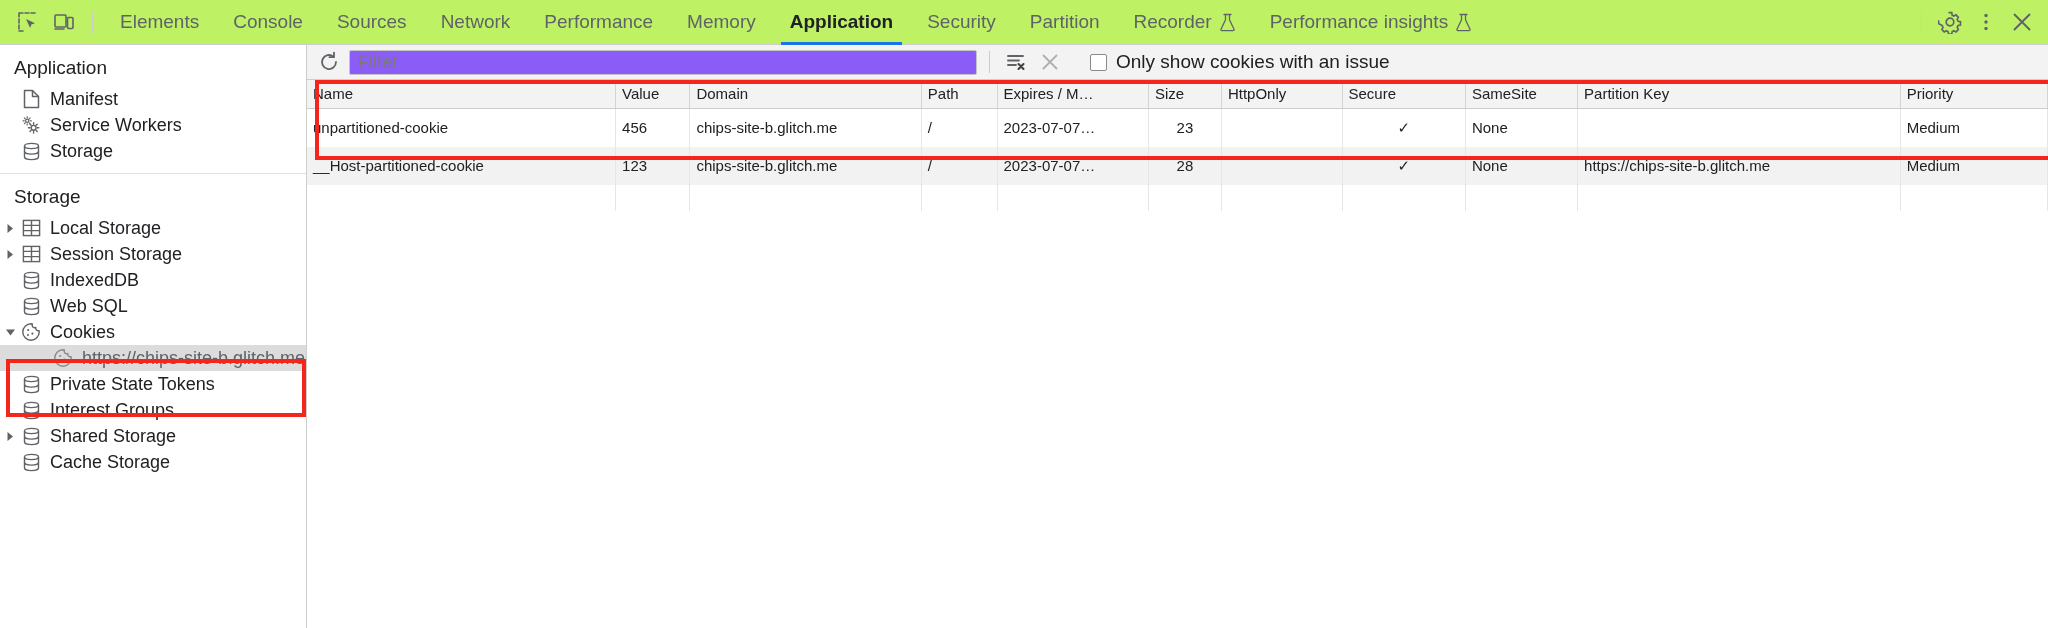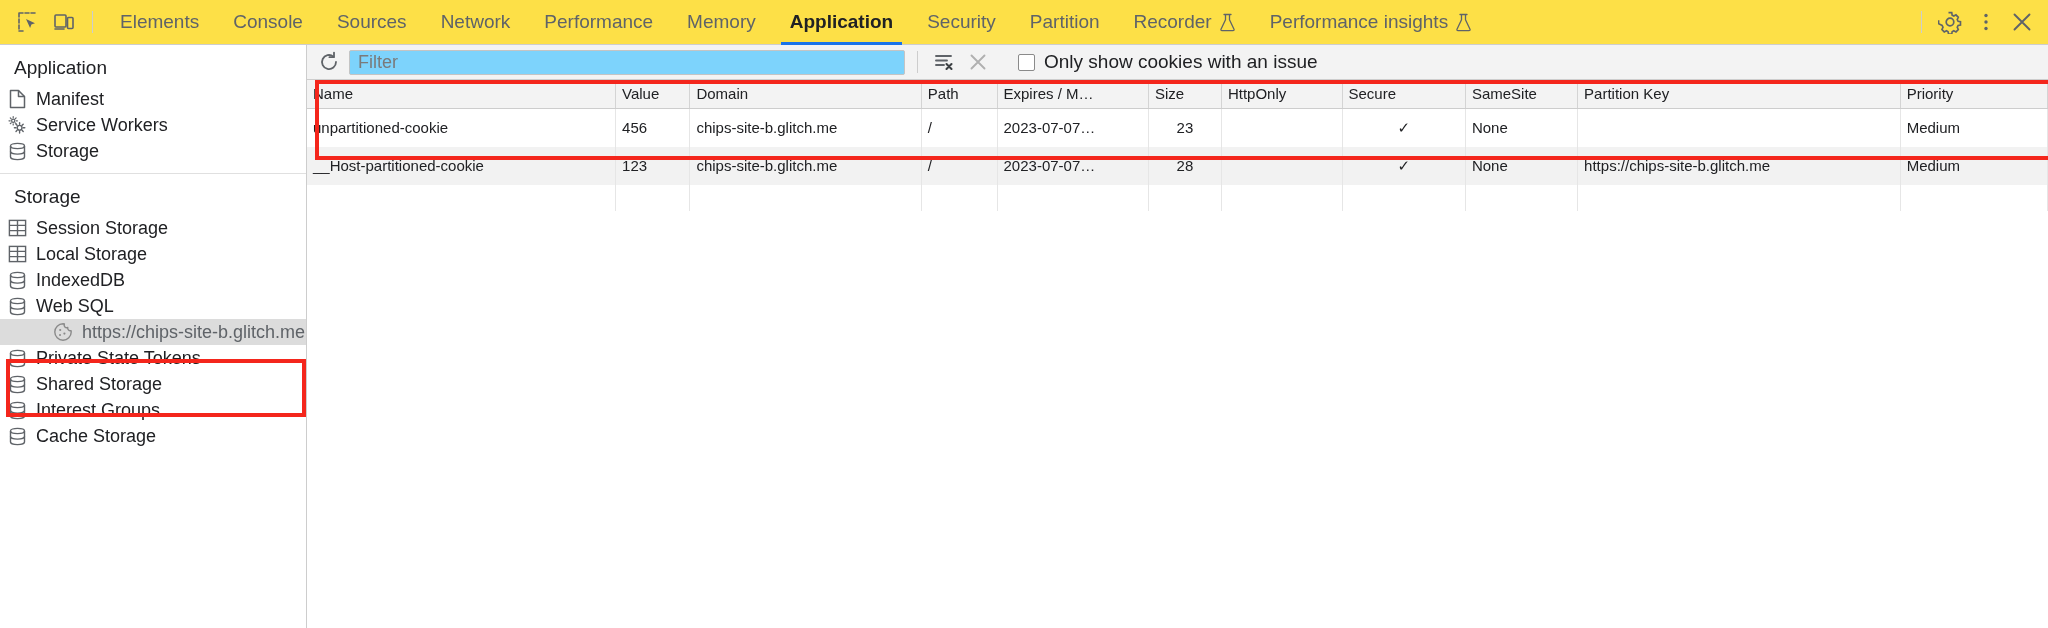--- a/index.html
+++ b/index.html
@@ -9,21 +9,21 @@
     overflow: hidden;
     background: #ffffff;
     font-family: "Liberation Sans", sans-serif;
     -webkit-font-smoothing: antialiased;
   }
   .app { width: 2048px; height: 628px; display: flex; flex-direction: column; background: #fff; }
 
   
   .tabbar {
     height: 45px; min-height: 45px;
-    background: #fde047;
+    background: #bef264;
     border-bottom: 1px solid #cdcdcd;
     display: flex; align-items: center;
     padding: 0 8px 0 10px;
     position: relative;
   }
   .tb-icon-btn {
     width: 36px; height: 36px;
     display: flex; align-items: center; justify-content: center;
     color: #5f6368; flex: 0 0 auto;
   }
@@ -60,21 +60,21 @@
   .side-group { padding: 9px 0 9px 0; }
   .side-group + .side-group { border-top: 1px solid #e0e0e0; }
   .side-header {
     font-size: 19px; color: #202124;
     padding: 3px 0 7px 14px;
   }
   .side-item {
     display: flex; align-items: center;
     height: 26px;
     font-size: 18px; color: #202124;
-    padding-left: 6px;
+    padding-left: 20px;
     position: relative;
     white-space: nowrap;
   }
   .side-item.child { padding-left: 52px; }
   .side-item.selected { background: #dcdcdc; color: #5f6368; }
   .side-item.selected .si-label { color: #5f6368; }
   .si-arrow {
     width: 16px; min-width: 16px; height: 16px;
     display: flex; align-items: center; justify-content: center;
     margin-left: -18px; margin-right: 2px;
@@ -106,22 +106,22 @@
     display: flex; align-items: center;
     padding: 0 6px 0 8px; gap: 6px;
   }
   .fb-btn {
     width: 28px; height: 28px; flex: 0 0 auto;
     display: flex; align-items: center; justify-content: center;
     color: #5f6368;
   }
   .fb-btn.muted { color: #b0b0b0; }
   .filter-input {
-    flex: 0 0 auto; width: 556px; height: 25px;
-    background: #7dd3fc; border: 1px solid #c4c4c4; border-radius: 2px;
+    flex: 0 0 auto; width: 628px; height: 25px;
+    background: #8b5cf6; border: 1px solid #c4c4c4; border-radius: 2px;
     font-size: 18px; color: #202124;
     padding: 0 8px; outline: none;
     font-family: "Liberation Sans", sans-serif;
   }
   .filter-input::placeholder { color: #7a7a7a; }
   .fb-sep { width: 1px; height: 22px; background: #cdcdcd; margin: 0 6px; flex: 0 0 auto; }
   .fb-check { display: flex; align-items: center; gap: 9px; margin-left: 20px; flex: 0 0 auto; }
   .fb-check .box {
     width: 17px; height: 17px; border: 1px solid #8a8a8a;
     border-radius: 2px; background: #fff;
@@ -305,36 +305,36 @@
             <svg width="9" height="11" viewBox="0 0 9 11">
                 <path d="M1.5 1l5.5 4.5L1.5 10z" fill="#5f6368"></path>
               </svg>
           </span>
           <span class="si-icon">
             <svg width="19" height="18" viewBox="0 0 19 18">
                 <rect x="1.4" y="1.4" width="16.2" height="15.2" stroke="#5f6368" stroke-width="1.4" fill="none"></rect>
                 <path d="M1.4 6.4h16.2M1.4 11.6h16.2M9.5 1.4v15.2" stroke="#5f6368" stroke-width="1.4"></path>
               </svg>
           </span>
-          <span class="si-label">Session Storage</span>
+          <span class="si-label">Local Storage</span>
         </div>
 
         <div class="side-item">
           <span class="si-arrow">
             <svg width="9" height="11" viewBox="0 0 9 11">
                 <path d="M1.5 1l5.5 4.5L1.5 10z" fill="#5f6368"></path>
               </svg>
           </span>
           <span class="si-icon">
             <svg width="19" height="18" viewBox="0 0 19 18">
                 <rect x="1.4" y="1.4" width="16.2" height="15.2" stroke="#5f6368" stroke-width="1.4" fill="none"></rect>
                 <path d="M1.4 6.4h16.2M1.4 11.6h16.2M9.5 1.4v15.2" stroke="#5f6368" stroke-width="1.4"></path>
               </svg>
           </span>
-          <span class="si-label">Local Storage</span>
+          <span class="si-label">Session Storage</span>
         </div>
 
         <div class="side-item">
           <span class="si-arrow spacer"></span>
           <span class="si-icon">
             <svg width="19" height="19" viewBox="0 0 19 19">
                 <ellipse cx="9.5" cy="4" rx="7" ry="2.6" stroke="#5f6368" stroke-width="1.4" fill="none"></ellipse>
                 <path d="M2.5 4v11c0 1.4 3.1 2.6 7 2.6s7-1.2 7-2.6V4" stroke="#5f6368" stroke-width="1.4" fill="none"></path>
                 <path d="M2.5 9.5c0 1.4 3.1 2.6 7 2.6s7-1.2 7-2.6" stroke="#5f6368" stroke-width="1.4" fill="none"></path>
               </svg>
@@ -347,20 +347,36 @@
           <span class="si-icon">
             <svg width="19" height="19" viewBox="0 0 19 19">
                 <ellipse cx="9.5" cy="4" rx="7" ry="2.6" stroke="#5f6368" stroke-width="1.4" fill="none"></ellipse>
                 <path d="M2.5 4v11c0 1.4 3.1 2.6 7 2.6s7-1.2 7-2.6V4" stroke="#5f6368" stroke-width="1.4" fill="none"></path>
                 <path d="M2.5 9.5c0 1.4 3.1 2.6 7 2.6s7-1.2 7-2.6" stroke="#5f6368" stroke-width="1.4" fill="none"></path>
               </svg>
           </span>
           <span class="si-label">Web SQL</span>
         </div>
 
+        <div class="side-item">
+          <span class="si-arrow">
+            <svg width="11" height="9" viewBox="0 0 11 9">
+                <path d="M1 1.5h9L5.5 7.5z" fill="#5f6368"></path>
+              </svg>
+          </span>
+          <span class="si-icon">
+            <svg width="20" height="20" viewBox="0 0 20 20">
+              <path d="M10 1.8a8.2 8.2 0 108.2 8.2c0-.5-.05-1-.14-1.4a2.6 2.6 0 01-3.3-3.1A2.6 2.6 0 0111.4 2 8 8 0 0010 1.8z" stroke="#5f6368" stroke-width="1.4" fill="none" stroke-linejoin="round"></path>
+              <circle cx="7.2" cy="8" r="1.1" fill="#5f6368"></circle>
+              <circle cx="11.4" cy="11.6" r="1.1" fill="#5f6368"></circle>
+              <circle cx="7" cy="13" r="1" fill="#5f6368"></circle>
+            </svg>
+          </span>
+          <span class="si-label">Cookies</span>
+        </div>
 
         <div class="side-item child selected">
           <span class="si-icon">
             <svg width="20" height="20" viewBox="0 0 20 20">
               <path d="M10 1.8a8.2 8.2 0 108.2 8.2c0-.5-.05-1-.14-1.4a2.6 2.6 0 01-3.3-3.1A2.6 2.6 0 0111.4 2 8 8 0 0010 1.8z" stroke="#8a8a8a" stroke-width="1.4" fill="none" stroke-linejoin="round"></path>
               <circle cx="7.2" cy="8" r="1.1" fill="#8a8a8a"></circle>
               <circle cx="11.4" cy="11.6" r="1.1" fill="#8a8a8a"></circle>
               <circle cx="7" cy="13" r="1" fill="#8a8a8a"></circle>
             </svg>
           </span>
@@ -373,45 +389,45 @@
             <svg width="19" height="19" viewBox="0 0 19 19">
                 <ellipse cx="9.5" cy="4" rx="7" ry="2.6" stroke="#5f6368" stroke-width="1.4" fill="none"></ellipse>
                 <path d="M2.5 4v11c0 1.4 3.1 2.6 7 2.6s7-1.2 7-2.6V4" stroke="#5f6368" stroke-width="1.4" fill="none"></path>
                 <path d="M2.5 9.5c0 1.4 3.1 2.6 7 2.6s7-1.2 7-2.6" stroke="#5f6368" stroke-width="1.4" fill="none"></path>
               </svg>
           </span>
           <span class="si-label">Private State Tokens</span>
         </div>
 
         <div class="side-item">
+          <span class="si-arrow spacer"></span>
+          <span class="si-icon">
+            <svg width="19" height="19" viewBox="0 0 19 19">
+                <ellipse cx="9.5" cy="4" rx="7" ry="2.6" stroke="#5f6368" stroke-width="1.4" fill="none"></ellipse>
+                <path d="M2.5 4v11c0 1.4 3.1 2.6 7 2.6s7-1.2 7-2.6V4" stroke="#5f6368" stroke-width="1.4" fill="none"></path>
+                <path d="M2.5 9.5c0 1.4 3.1 2.6 7 2.6s7-1.2 7-2.6" stroke="#5f6368" stroke-width="1.4" fill="none"></path>
+              </svg>
+          </span>
+          <span class="si-label">Interest Groups</span>
+        </div>
+
+        <div class="side-item">
           <span class="si-arrow">
             <svg width="9" height="11" viewBox="0 0 9 11">
                 <path d="M1.5 1l5.5 4.5L1.5 10z" fill="#5f6368"></path>
               </svg>
           </span>
           <span class="si-icon">
             <svg width="19" height="19" viewBox="0 0 19 19">
                 <ellipse cx="9.5" cy="4" rx="7" ry="2.6" stroke="#5f6368" stroke-width="1.4" fill="none"></ellipse>
                 <path d="M2.5 4v11c0 1.4 3.1 2.6 7 2.6s7-1.2 7-2.6V4" stroke="#5f6368" stroke-width="1.4" fill="none"></path>
                 <path d="M2.5 9.5c0 1.4 3.1 2.6 7 2.6s7-1.2 7-2.6" stroke="#5f6368" stroke-width="1.4" fill="none"></path>
               </svg>
           </span>
           <span class="si-label">Shared Storage</span>
-        </div>
-
-        <div class="side-item">
-          <span class="si-arrow spacer"></span>
-          <span class="si-icon">
-            <svg width="19" height="19" viewBox="0 0 19 19">
-                <ellipse cx="9.5" cy="4" rx="7" ry="2.6" stroke="#5f6368" stroke-width="1.4" fill="none"></ellipse>
-                <path d="M2.5 4v11c0 1.4 3.1 2.6 7 2.6s7-1.2 7-2.6V4" stroke="#5f6368" stroke-width="1.4" fill="none"></path>
-                <path d="M2.5 9.5c0 1.4 3.1 2.6 7 2.6s7-1.2 7-2.6" stroke="#5f6368" stroke-width="1.4" fill="none"></path>
-              </svg>
-          </span>
-          <span class="si-label">Interest Groups</span>
         </div>
 
         <div class="side-item">
           <span class="si-arrow spacer"></span>
           <span class="si-icon">
             <svg width="19" height="19" viewBox="0 0 19 19">
                 <ellipse cx="9.5" cy="4" rx="7" ry="2.6" stroke="#5f6368" stroke-width="1.4" fill="none"></ellipse>
                 <path d="M2.5 4v11c0 1.4 3.1 2.6 7 2.6s7-1.2 7-2.6V4" stroke="#5f6368" stroke-width="1.4" fill="none"></path>
                 <path d="M2.5 9.5c0 1.4 3.1 2.6 7 2.6s7-1.2 7-2.6" stroke="#5f6368" stroke-width="1.4" fill="none"></path>
               </svg>

